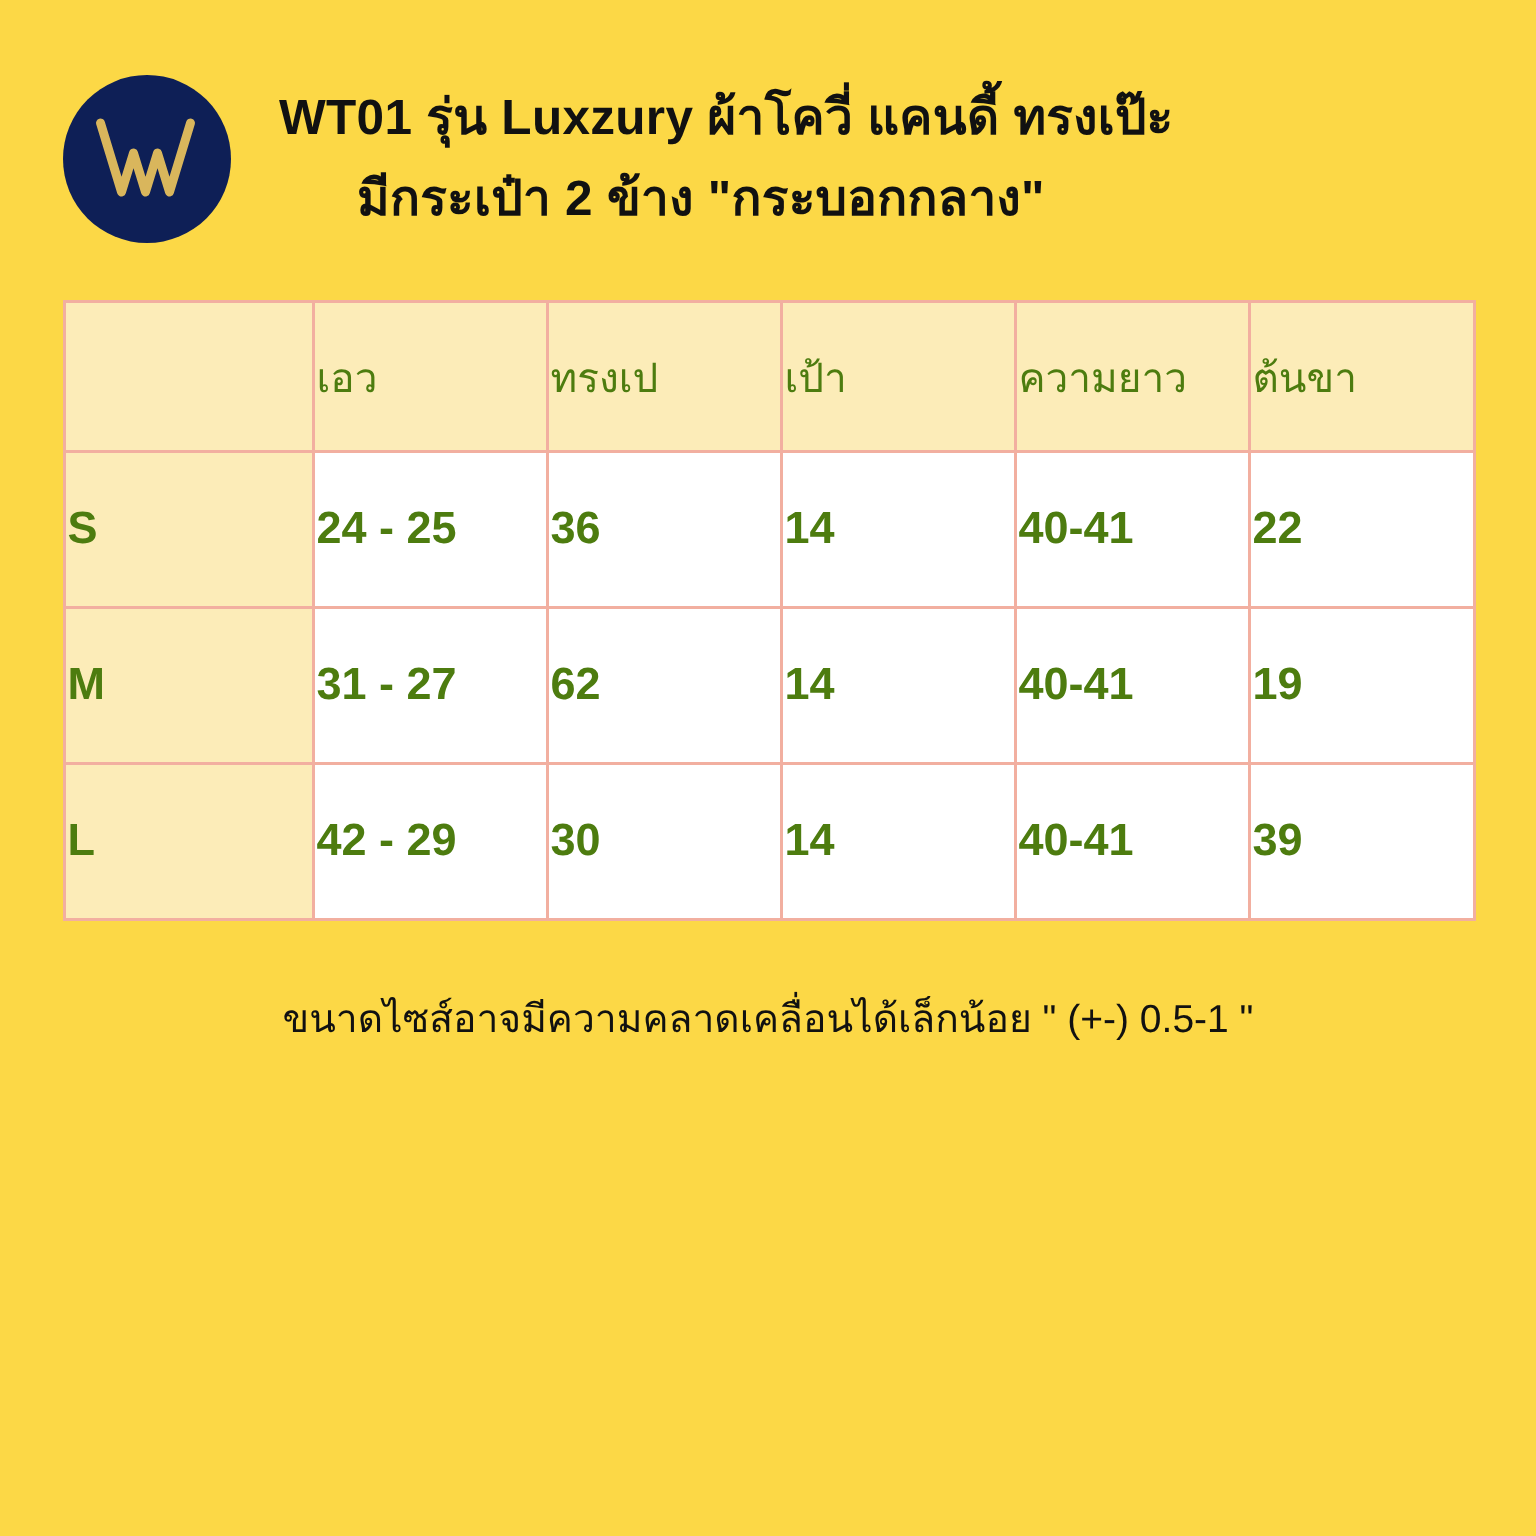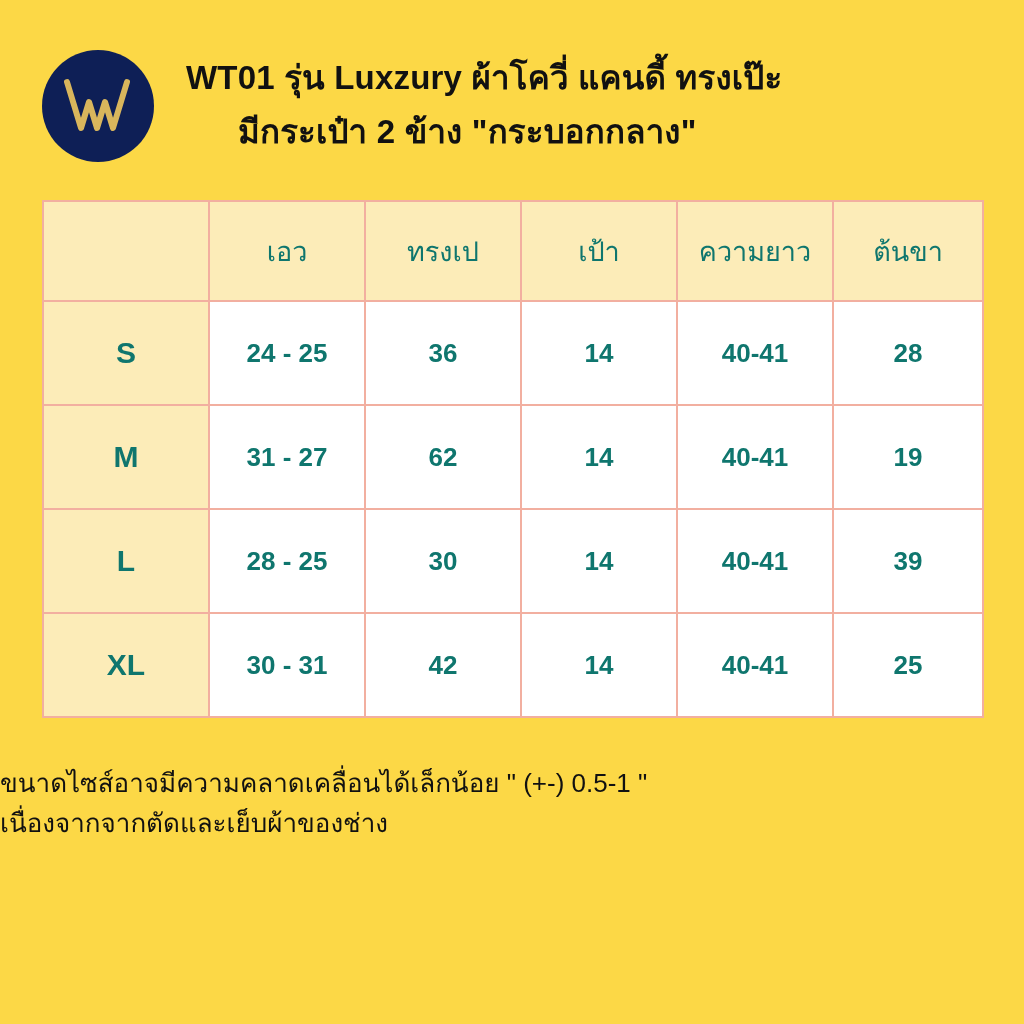--- a/index.html
+++ b/index.html
@@ -60,54 +60,54 @@
     margin: 38px 42px 0 42px;
   }
   table.size-table {
     border-collapse: collapse;
     width: 940px;
     table-layout: fixed;
   }
   table.size-table th,
   table.size-table td {
     border: 2px solid #F2AFA0;
-    text-align: center;
+    text-align: left;
     vertical-align: middle;
-    color: #0f766e;
+    color: #4d7c0f;
     font-weight: bold;
   }
   table.size-table thead th {
     background: #FCECB8;
     height: 96px;
     font-size: 27px;
     font-weight: normal;
   }
   table.size-table thead th.corner {
     background: #FCECB8;
   }
   table.size-table tbody td {
     background: #FFFFFF;
     height: 100px;
-    font-size: 26px;
+    font-size: 30px;
   }
   table.size-table tbody td.size-cell {
     background: #FCECB8;
     font-size: 30px;
   }
   .col-size  { width: 166px; }
   .col-waist { width: 156px; }
   .col-hip   { width: 156px; }
   .col-rise  { width: 156px; }
   .col-len   { width: 156px; }
   .col-thigh { width: 150px; }
 
   
   .note {
     margin-top: 46px;
-    text-align: left;
+    text-align: center;
     color: #111111;
   }
   .note-line {
     font-size: 26px;
     line-height: 1.52;
     white-space: nowrap;
   }
 </style>
 </head>
 <body>
@@ -146,48 +146,39 @@
           <th>ต้นขา</th>
         </tr>
       </thead>
       <tbody>
         <tr>
           <td class="size-cell">S</td>
           <td>24 - 25</td>
           <td>36</td>
           <td>14</td>
           <td>40-41</td>
-          <td>28</td>
+          <td>22</td>
         </tr>
         <tr>
           <td class="size-cell">M</td>
           <td>31 - 27</td>
           <td>62</td>
           <td>14</td>
           <td>40-41</td>
           <td>19</td>
         </tr>
         <tr>
           <td class="size-cell">L</td>
-          <td>28 - 25</td>
+          <td>42 - 29</td>
           <td>30</td>
           <td>14</td>
           <td>40-41</td>
           <td>39</td>
-        </tr>
-        <tr>
-          <td class="size-cell">XL</td>
-          <td>30 - 31</td>
-          <td>42</td>
-          <td>14</td>
-          <td>40-41</td>
-          <td>25</td>
         </tr>
       </tbody>
     </table>
   </div>
 
   <div class="note">
     <div class="note-line">ขนาดไซส์อาจมีความคลาดเคลื่อนได้เล็กน้อย " (+-) 0.5-1 "</div>
-    <div class="note-line">เนื่องจากจากตัดและเย็บผ้าของช่าง</div>
   </div>
 
 </div>
 
 </body></html>

